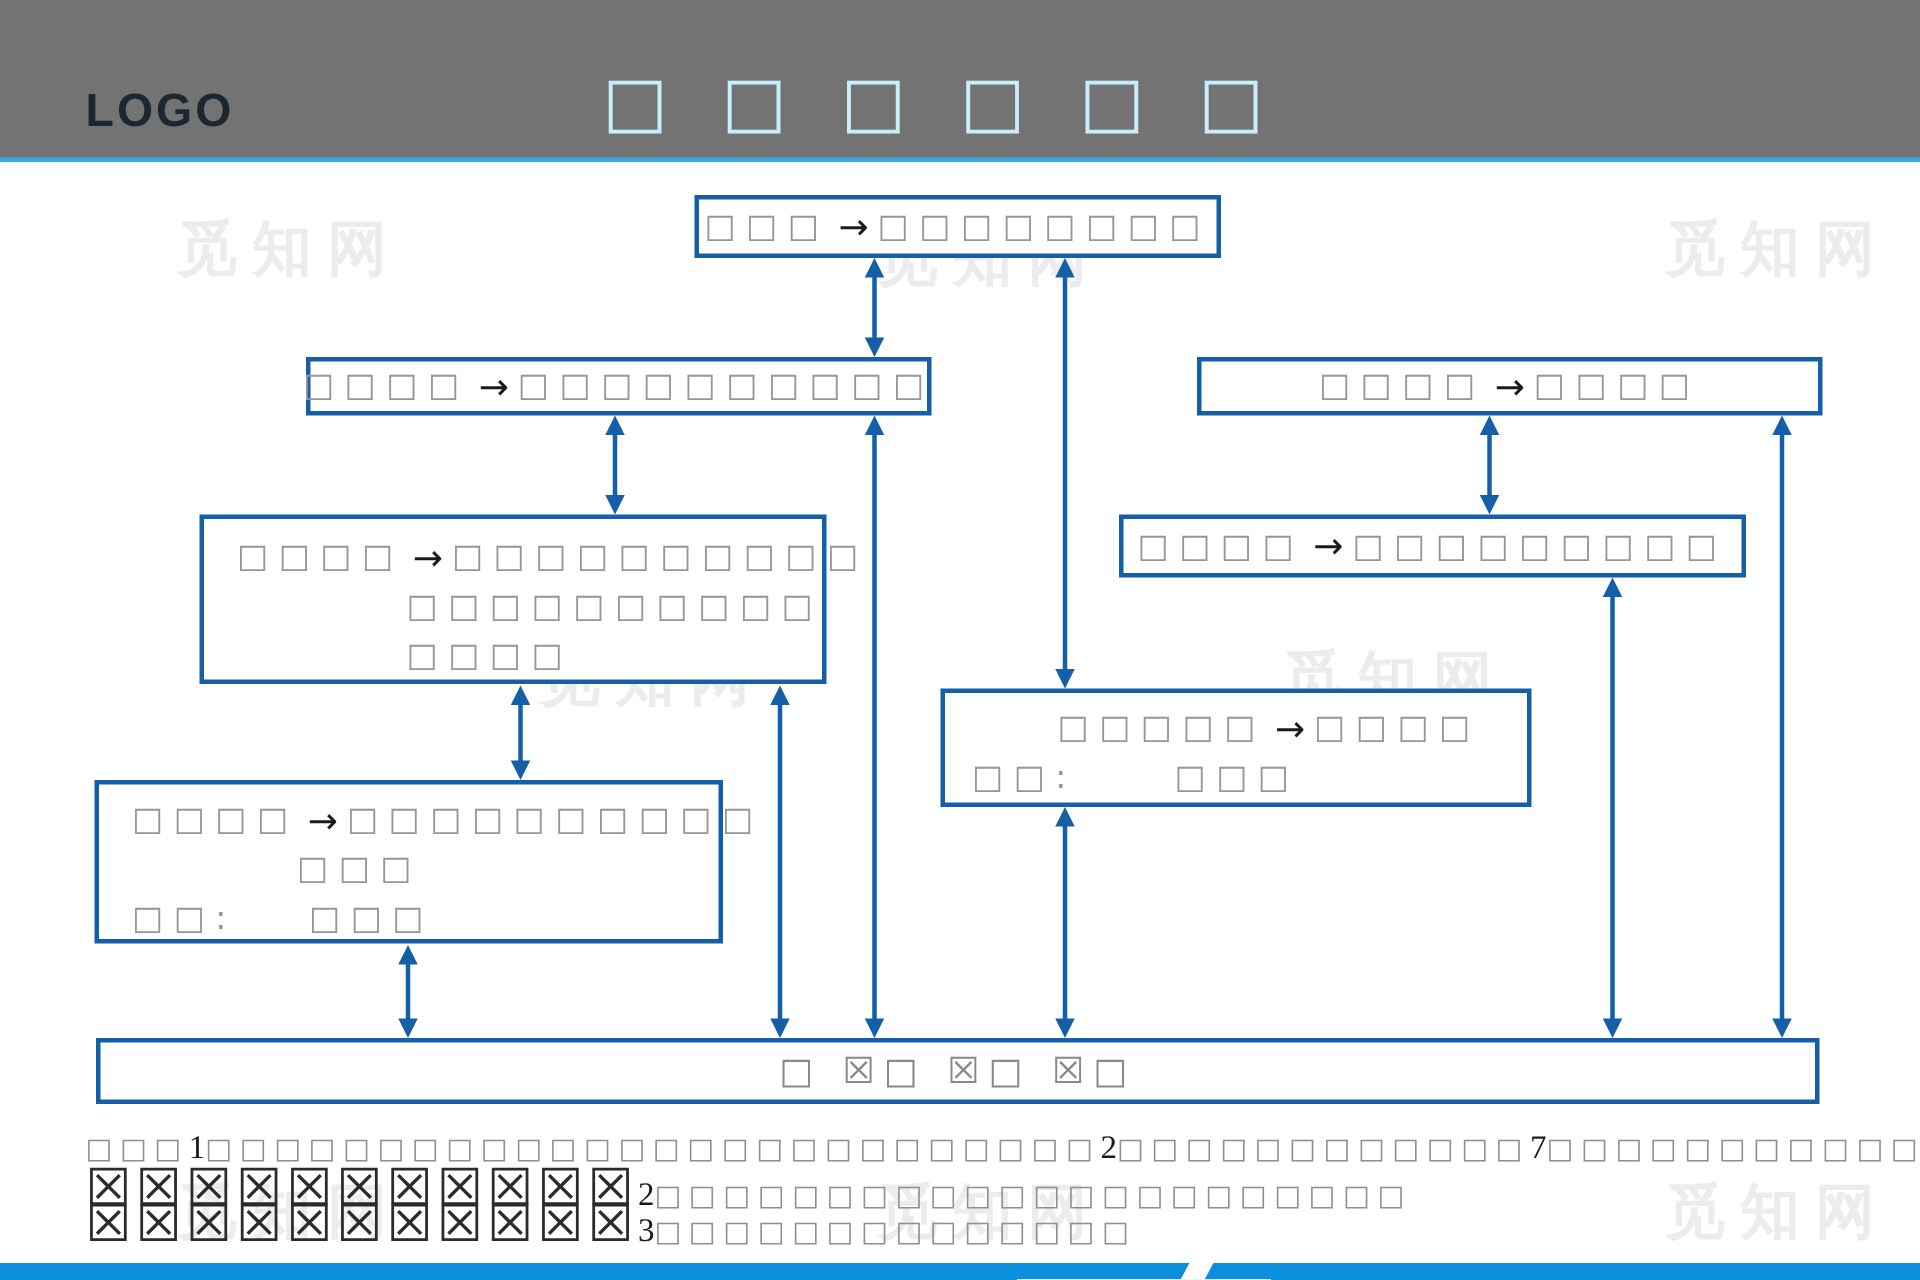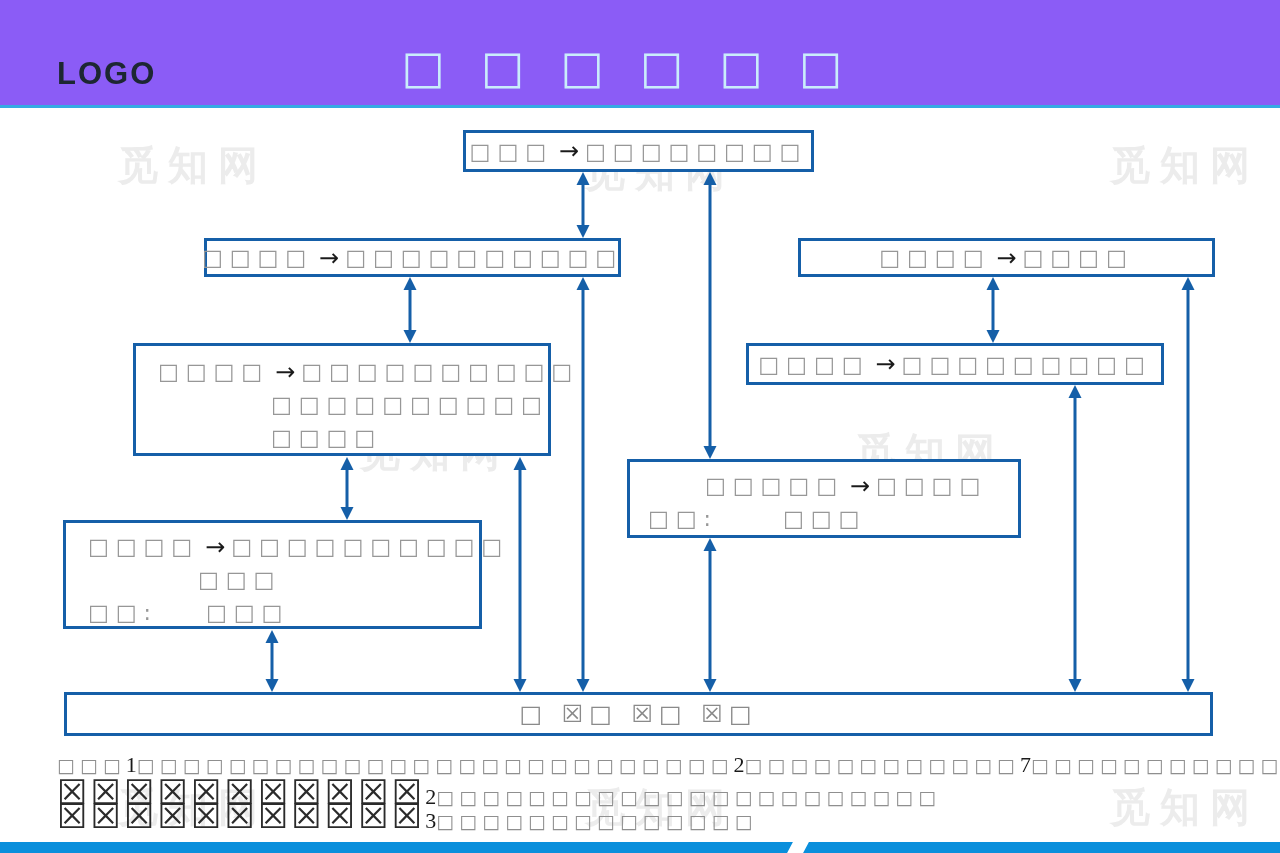--- a/index.html
+++ b/index.html
@@ -3,21 +3,21 @@
 <meta charset="utf-8">
 <style>
   html,body{margin:0;padding:0;background:#ffffff;}
   #canvas{
     position:relative;width:1280px;height:853px;overflow:hidden;
     background:#ffffff;font-family:"Liberation Sans",sans-serif;
   }
   
   #header{
     position:absolute;left:0;top:0;width:1280px;height:105px;
-    background:#8b5cf6;border-bottom:3px solid #35aae3;
+    background:#737373;border-bottom:3px solid #35aae3;
   }
   #logo{
     position:absolute;left:57px;top:56px;
     font-size:31px;font-weight:bold;letter-spacing:2px;color:#1d2732;
   }
   #title-glyphs{
     position:absolute;left:50%;top:44px;transform:translateX(-50%);
     font-family:"DejaVu Sans",sans-serif;font-size:46px;line-height:46px;
     letter-spacing:36px;color:#c9edfb;white-space:nowrap;
   }

